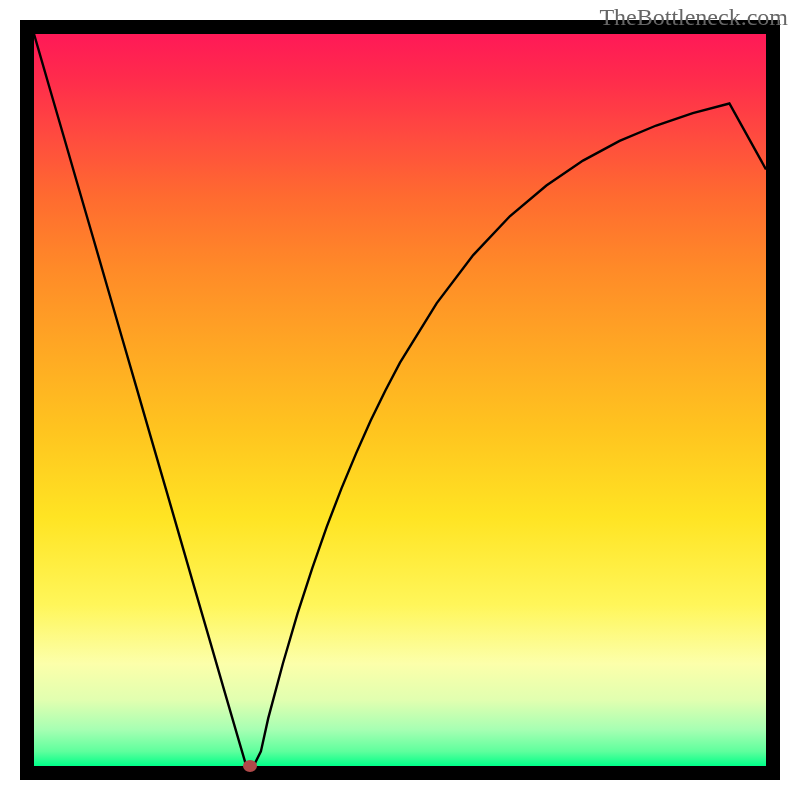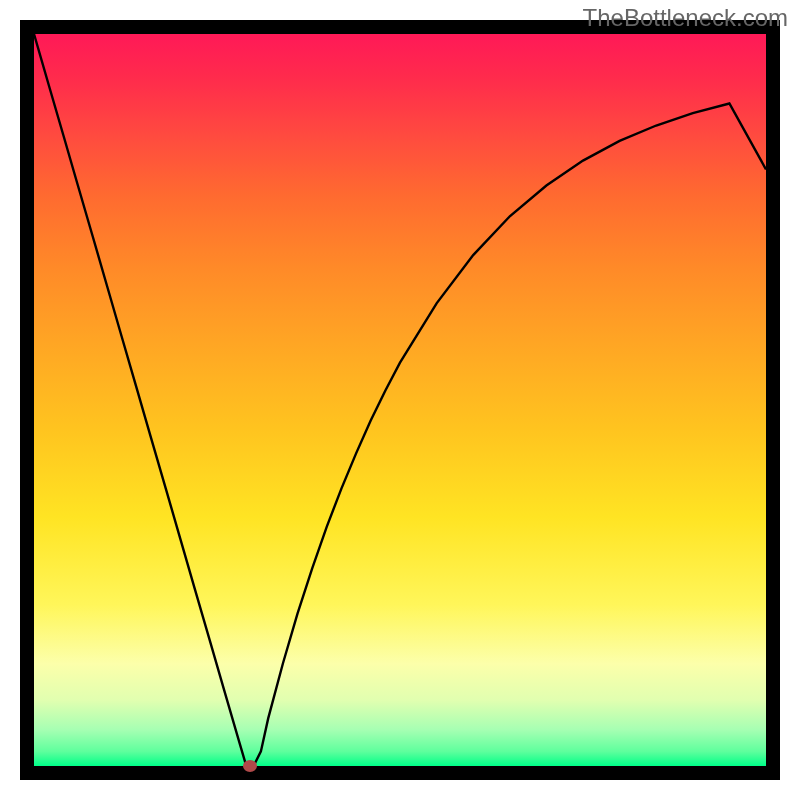--- a/index.html
+++ b/index.html
@@ -2,21 +2,21 @@
 <html><head>
 <meta charset="utf-8">
 <style>
   * { margin: 0; padding: 0; box-sizing: border-box; }
   html, body { width: 800px; height: 800px; overflow: hidden; background: #fff; }
   .container { position: relative; width: 800px; height: 800px; }
   .watermark {
     position: absolute;
     top: 4px;
     right: 12px;
-    font-family: Liberation Sans, sans-serif;
+    font-family: Liberation Serif, serif;
     font-size: 24px;
     color: #666;
     z-index: 10;
   }
   .frame {
     position: absolute;
     left: 20px;
     top: 20px;
     width: 760px;
     height: 760px;

